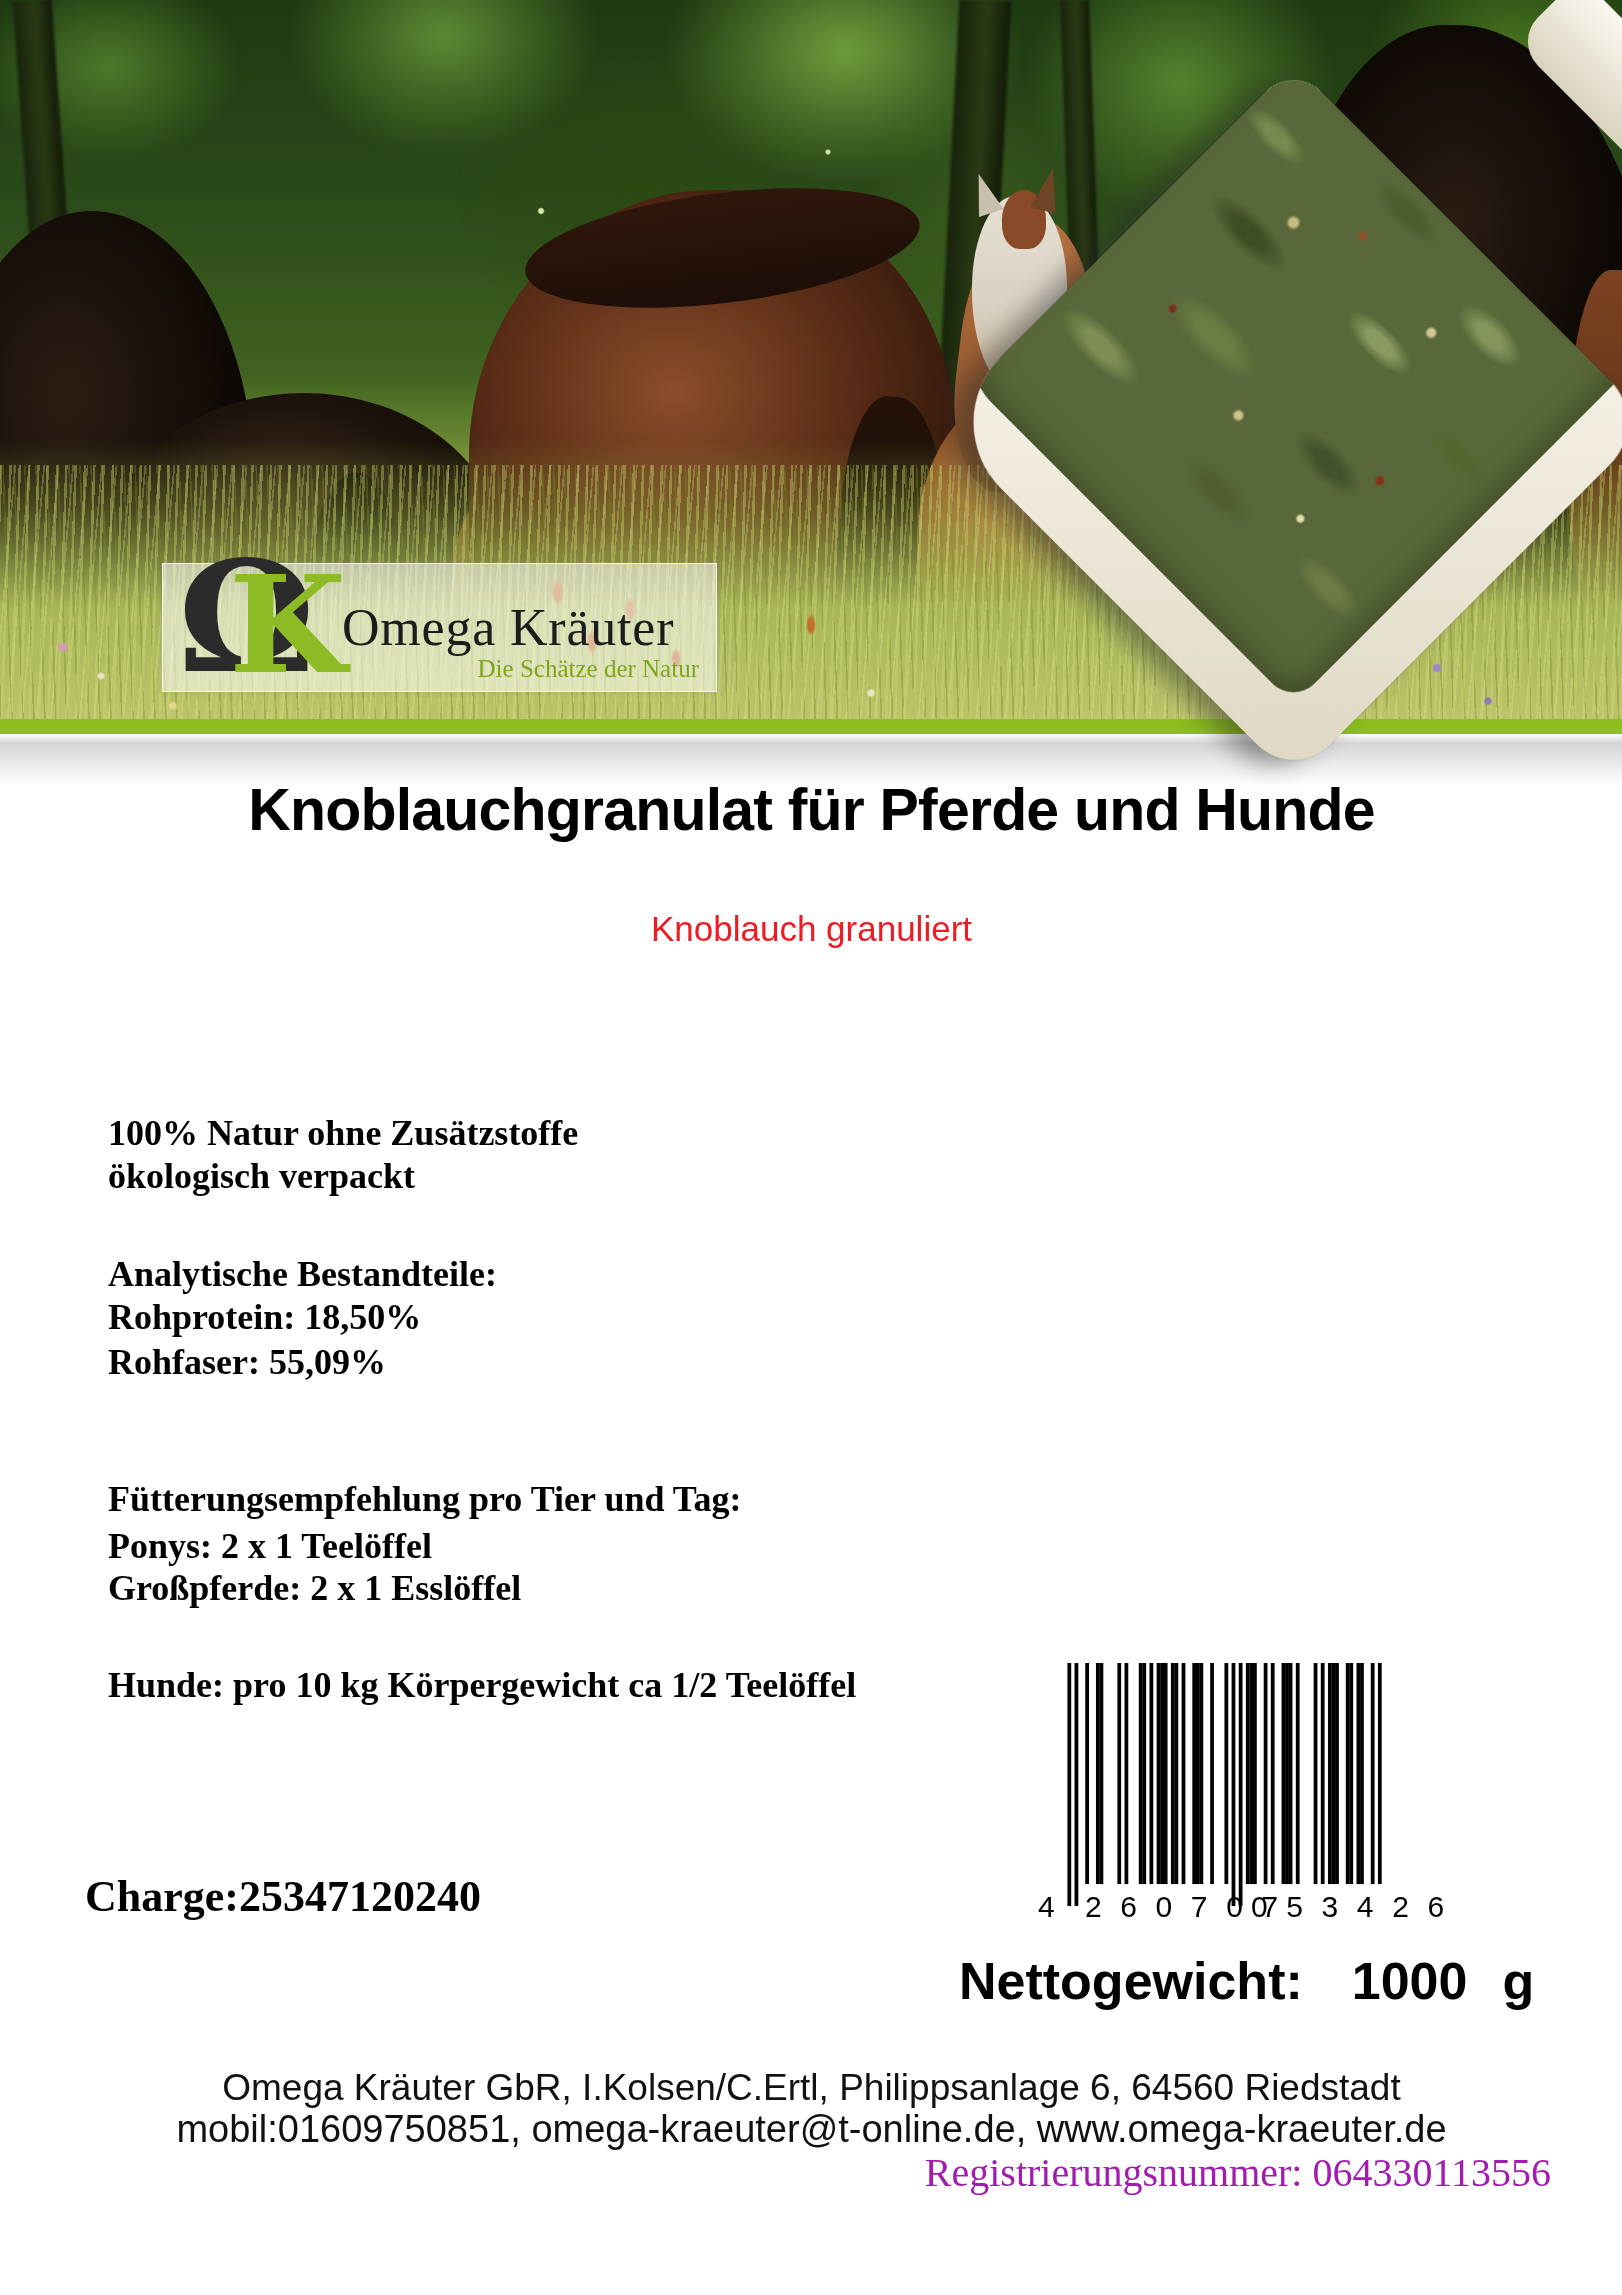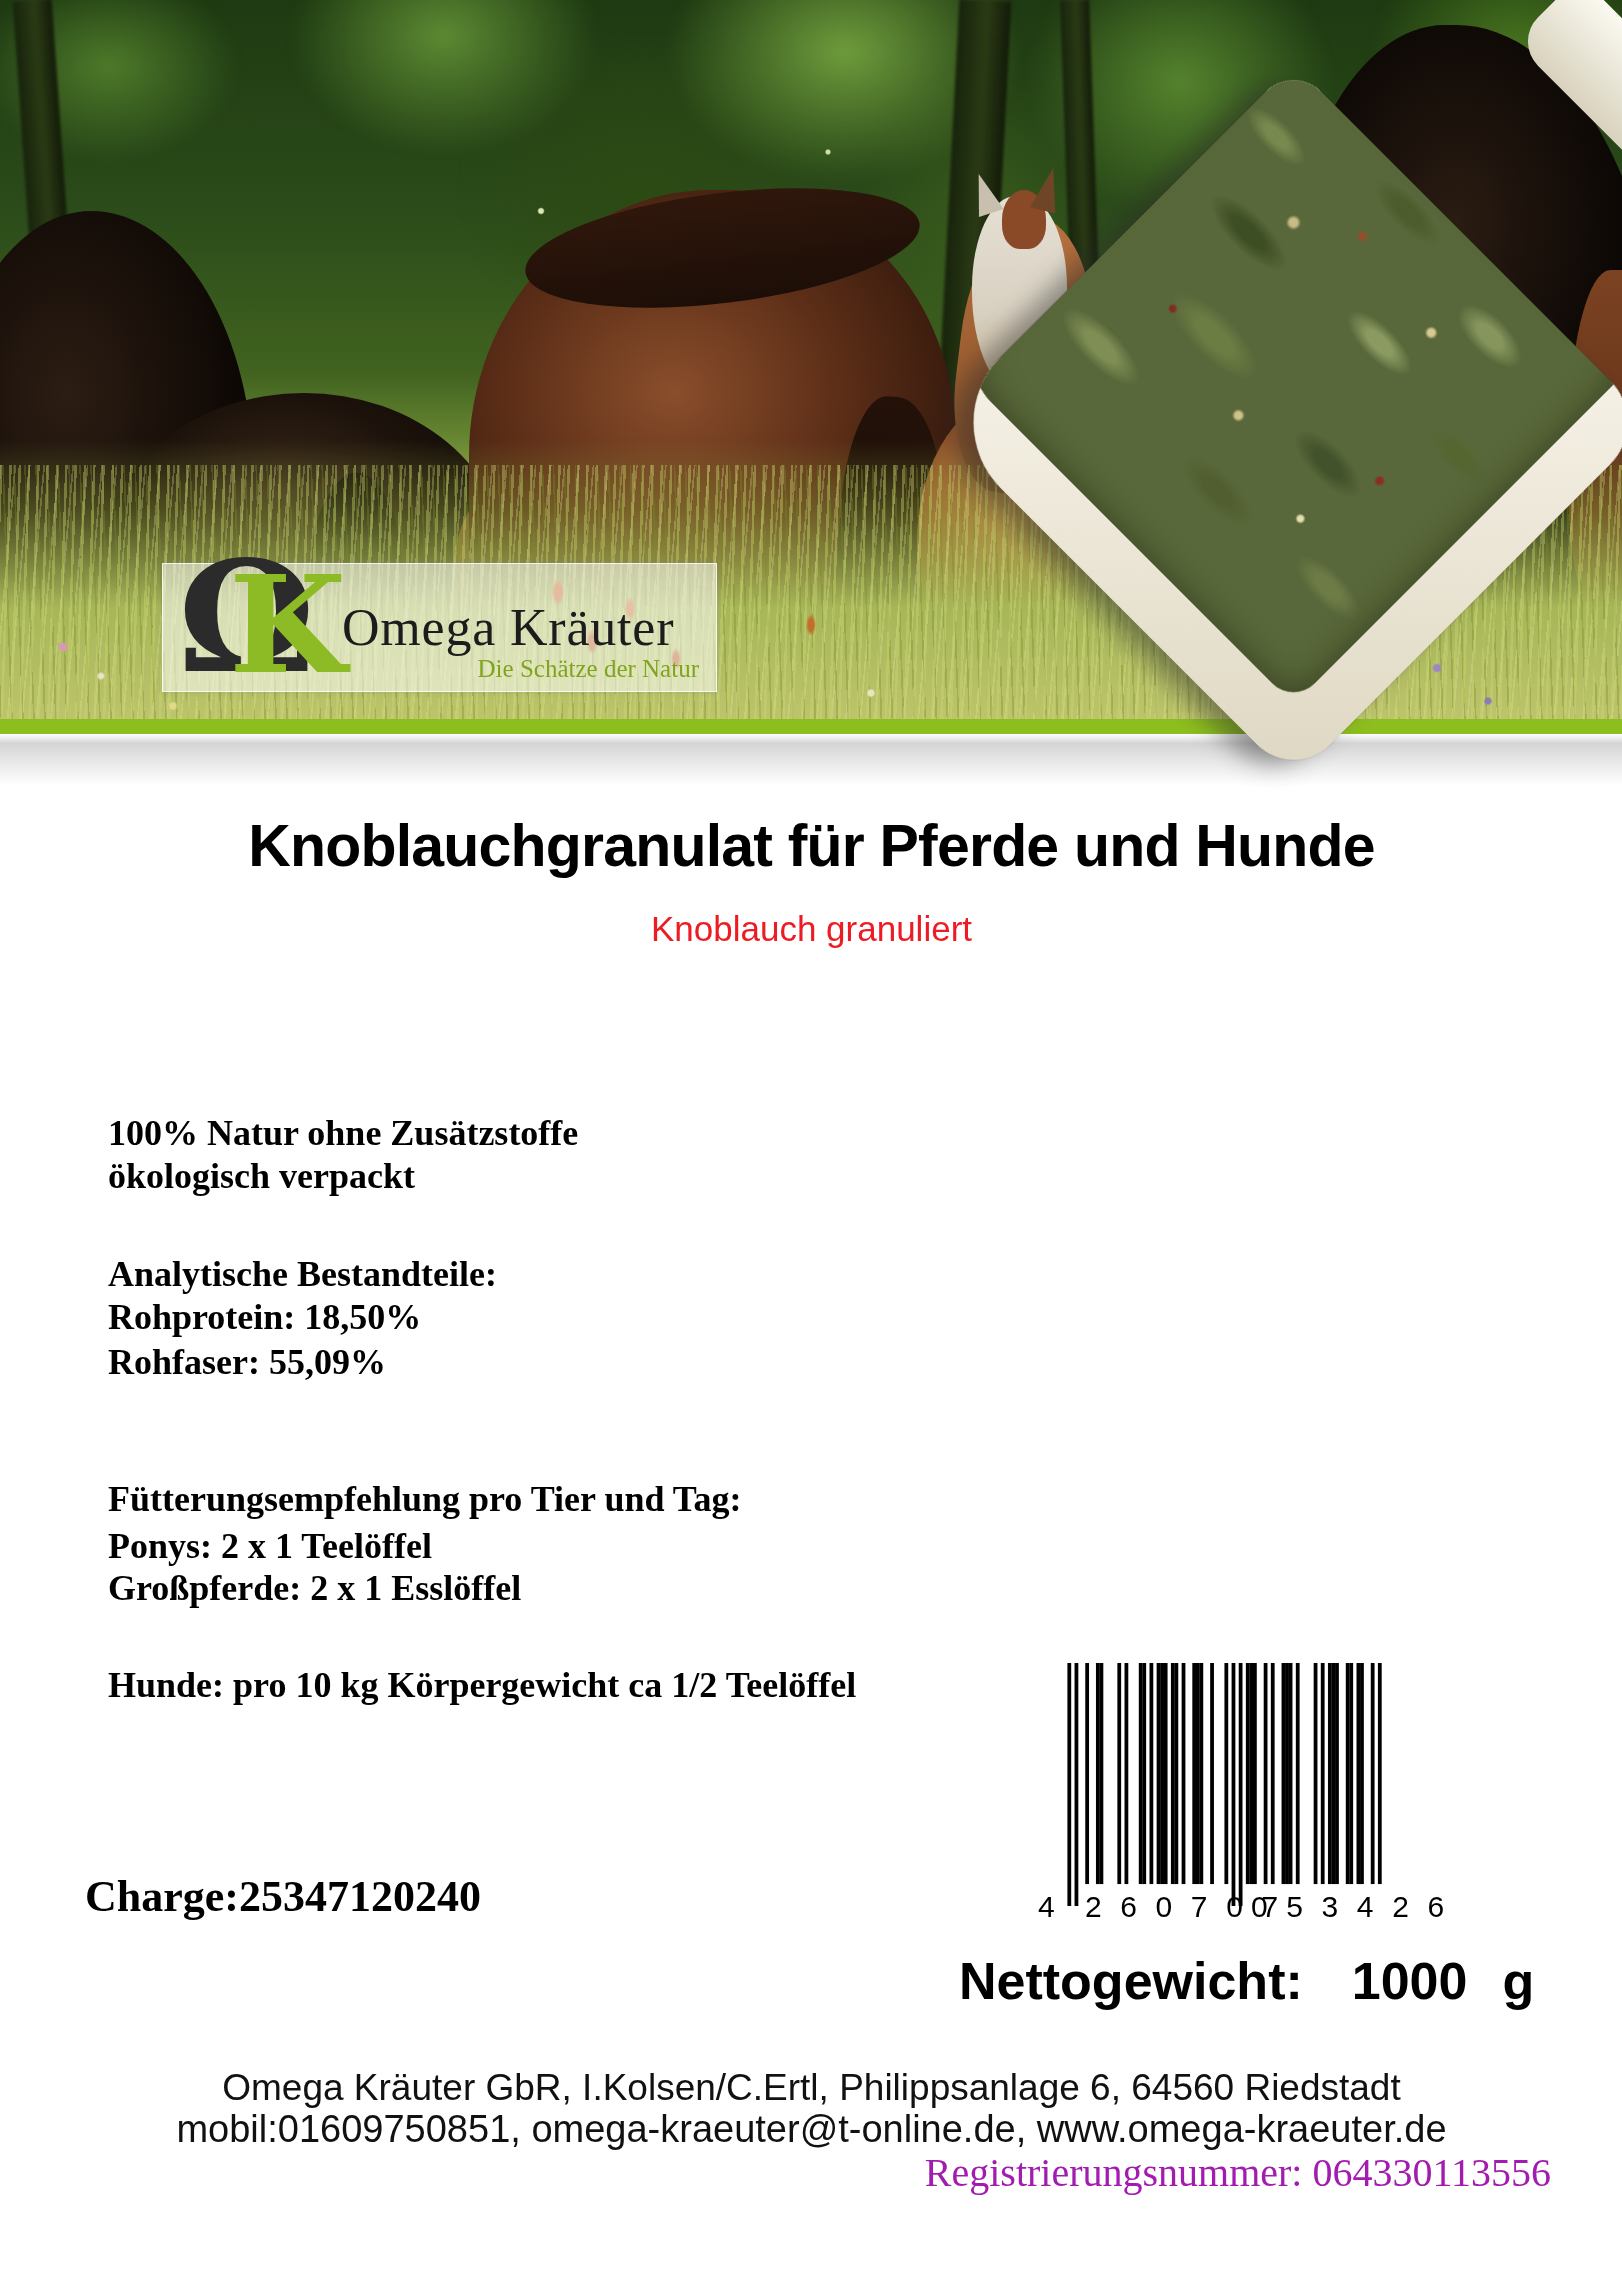--- a/index.html
+++ b/index.html
@@ -132,21 +132,21 @@
     font-size:52px;color:#1c1c1c;white-space:nowrap;letter-spacing:0.8px;}
   .logo-tagline{position:absolute;right:17px;top:91px;font-family:"Liberation Serif",serif;
     font-size:25px;color:#7fa51f;white-space:nowrap;}
 
   
   .greenbar{position:absolute;left:0;top:719px;width:100%;height:15px;background:#8cbe1e;z-index:4;}
   .grayband{position:absolute;left:0;top:734px;width:100%;height:52px;z-index:1;
     background:linear-gradient(180deg,#ffffff 0%,#d4d4d4 18%,#e9e9e9 55%,#ffffff 100%);}
 
   
-  .title{position:absolute;left:0;top:812px;width:1623px;text-align:center;z-index:3;
+  .title{position:absolute;left:0;top:776px;width:1623px;text-align:center;z-index:3;
     font-family:"Liberation Sans",sans-serif;font-weight:bold;font-size:59px;
     letter-spacing:-0.8px;color:#000;}
   .subtitle{position:absolute;left:0;top:909px;width:1623px;text-align:center;
     font-family:"Liberation Sans",sans-serif;font-size:35px;color:#ed1c24;}
   .bodyline{position:absolute;left:108px;font-family:"Liberation Serif",serif;
     font-weight:bold;font-size:36px;white-space:nowrap;color:#000;}
   .y1{top:1018px;} .y2a{top:1112px;} .y2b{top:1155px;}
   .y3h{top:1253px;} .y3a{top:1296px;} .y3b{top:1341px;}
   .y4h{top:1478px;} .y4a{top:1525px;} .y4b{top:1567px;}
   .y5{top:1664px;} .y6{top:1749px;}

